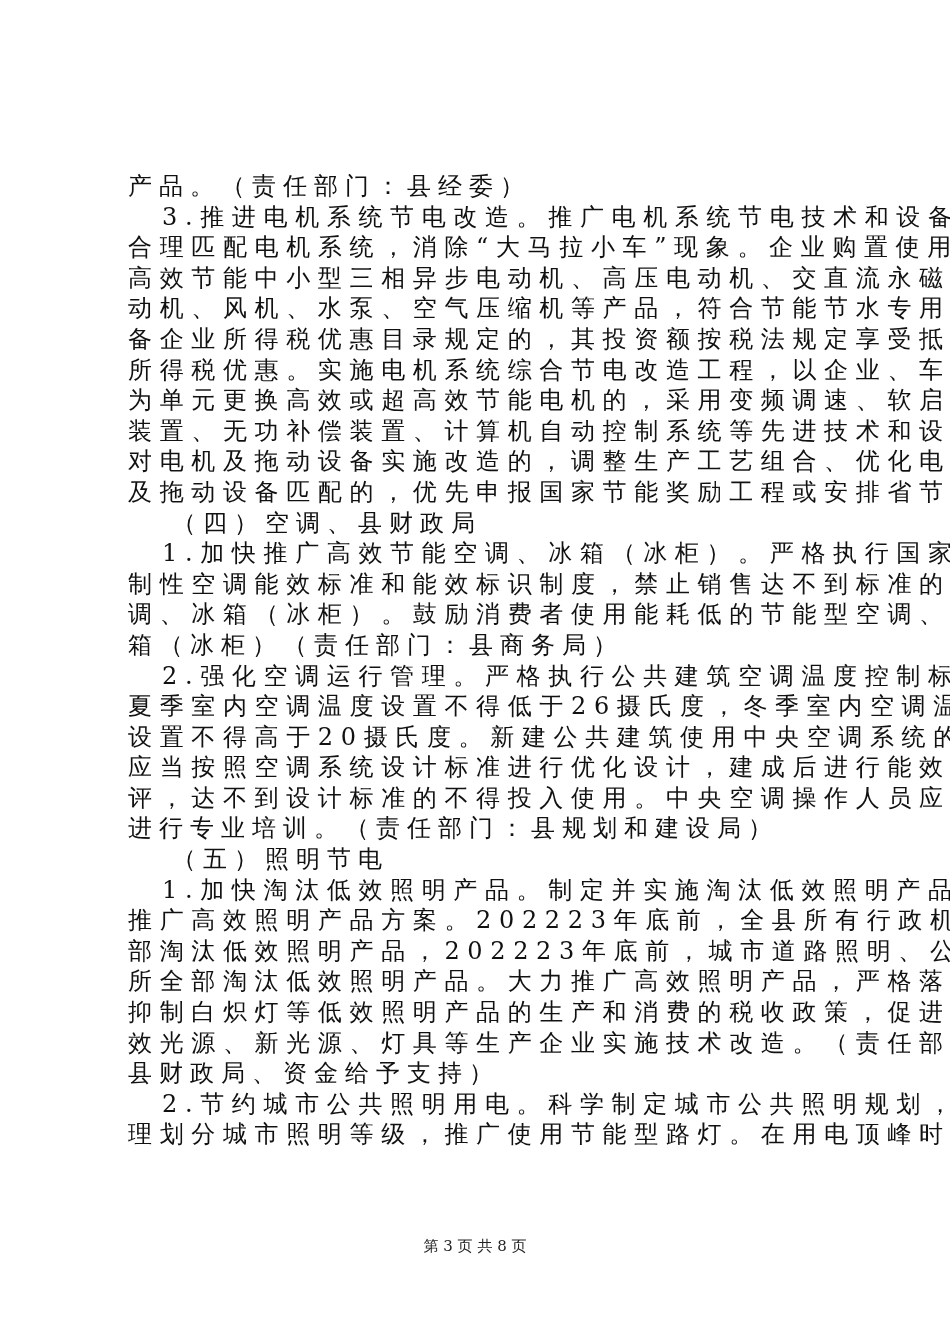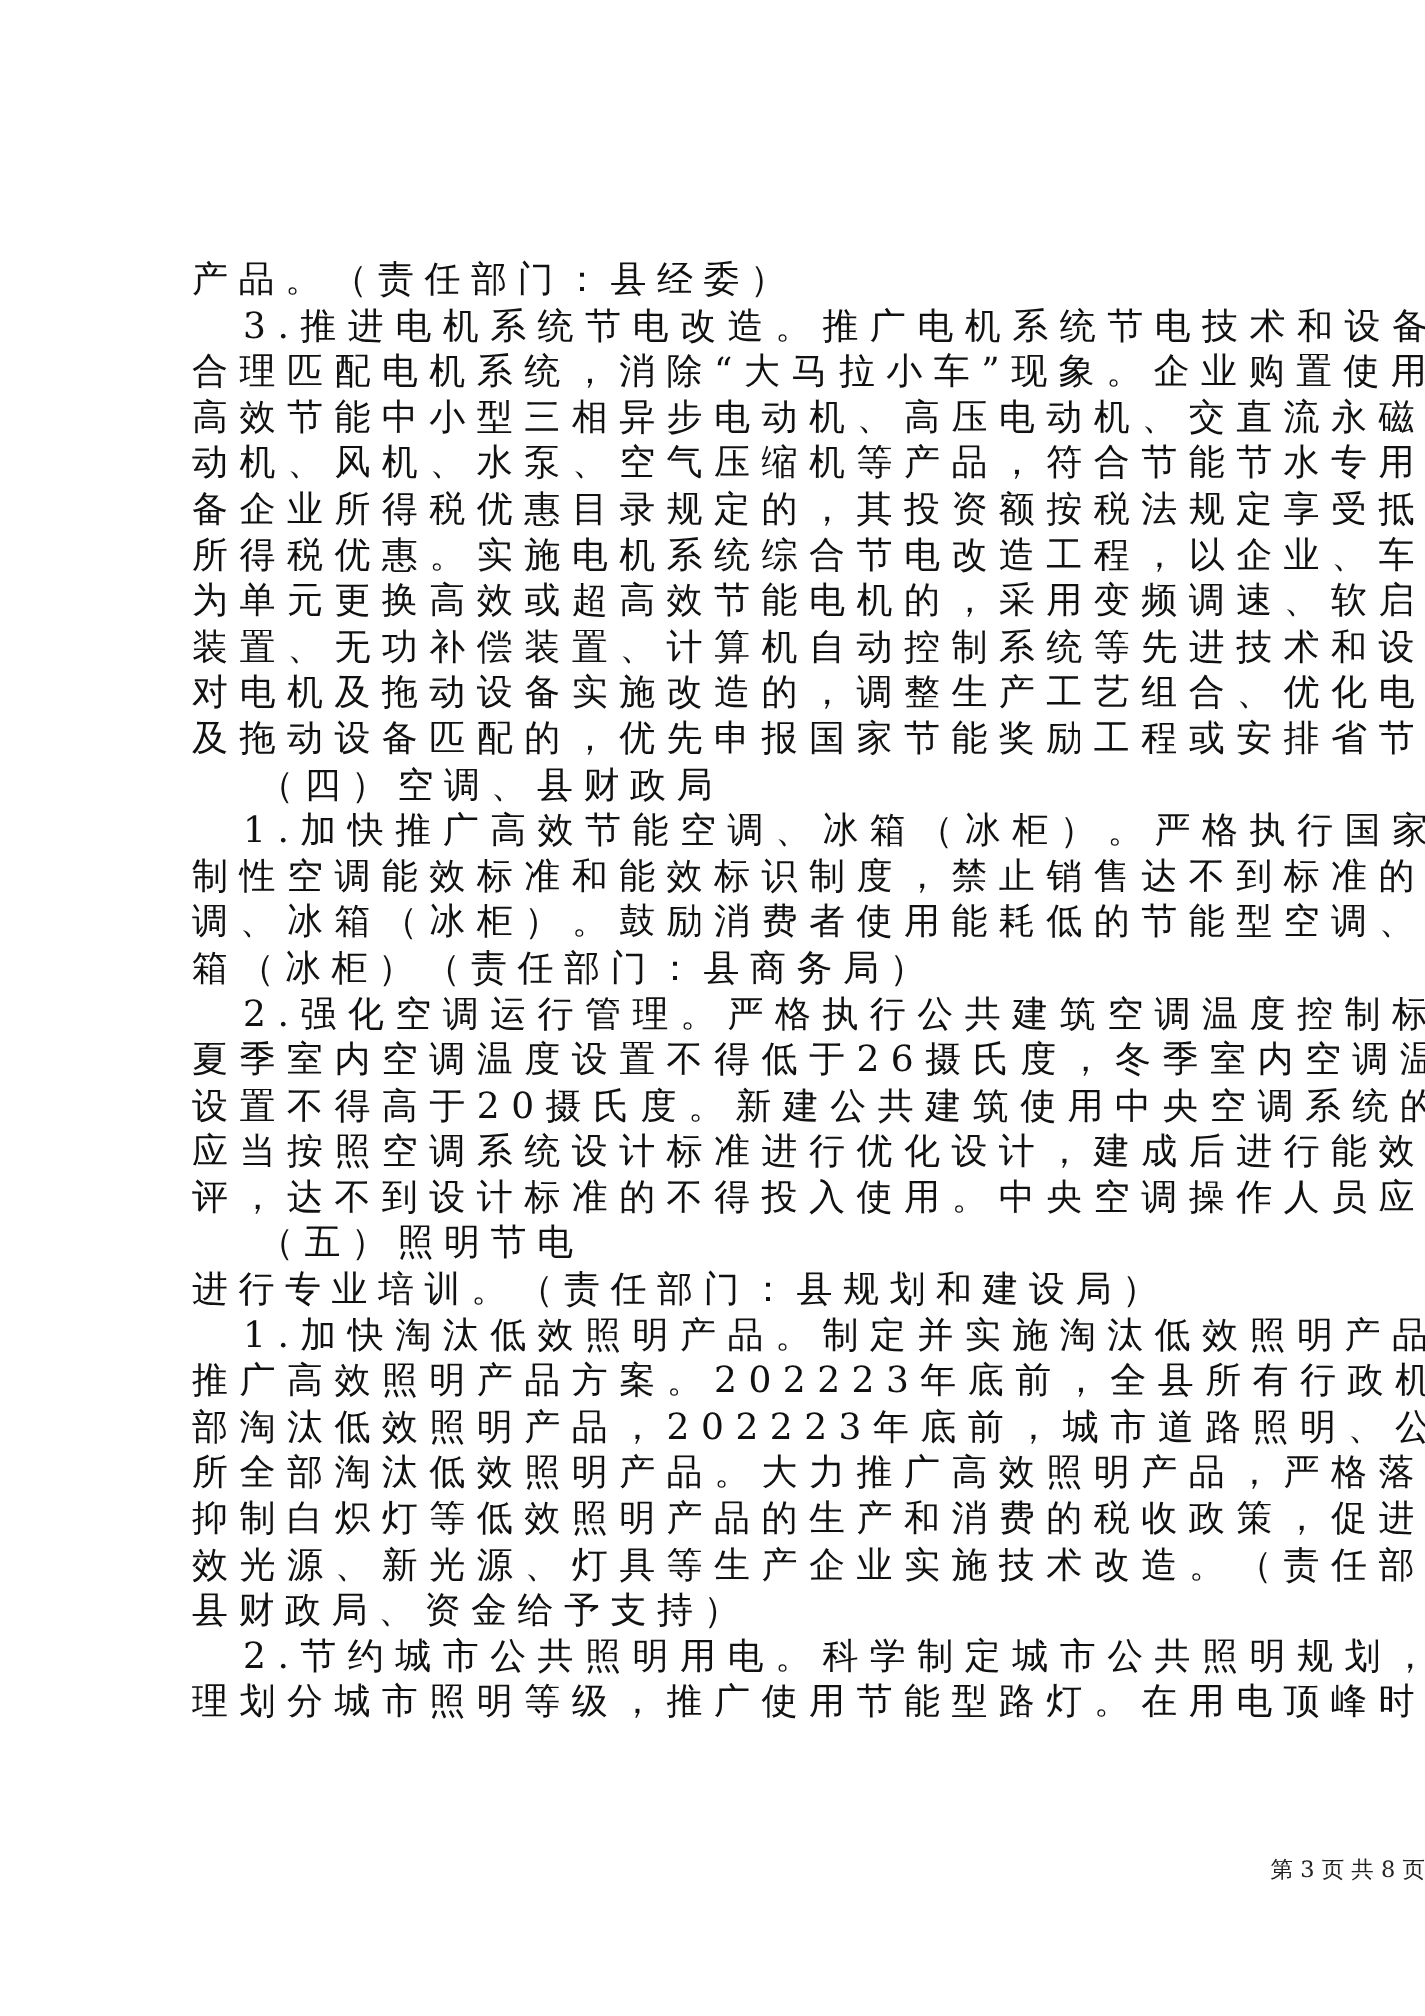--- a/index.html
+++ b/index.html
@@ -5,21 +5,21 @@
     html, body { margin: 0; padding: 0; background: #ffffff; }
     body { width: 950px; height: 1344px; position: relative; overflow: hidden;
            font-family: "DejaVu Serif", "Liberation Serif", serif; color: #111; }
     .page { position: absolute; left: 0; top: 0; width: 788px; height: 1344px; background: #fff; }
     .body-text { position: absolute; left: 128px; top: 171px; width: 702px; }
     .line { height: 30.6px; line-height: 30.6px; font-size: 24px; white-space: nowrap;
             text-align: justify; text-align-last: justify; letter-spacing: 0px; }
     .line.last { text-align-last: left; letter-spacing: 7px; }
     .line.ind1 { padding-left: 34px; }
     .line.ind2 { padding-left: 44px; }
-    .footer { position: absolute; left: 0; width: 950px; top: 1237px; text-align: right;
+    .footer { position: absolute; left: 0; width: 950px; top: 1237px; text-align: center;
               font-size: 15px; color: #222; }
   </style>
 </head>
 <body>
 
 <div class="page">
   <div class="body-text" id="body-text">
       <div class="line last">产品。（责任部门：县经委）</div>
       <div class="line ind1" style="word-spacing: 0px; font-size: 24px;"><span>3</span> <span>.</span> <span>推</span> <span>进</span> <span>电</span> <span>机</span> <span>系</span> <span>统</span> <span>节</span> <span>电</span> <span>改</span> <span>造</span> <span>。</span> <span>推</span> <span>广</span> <span>电</span> <span>机</span> <span>系</span> <span>统</span> <span>节</span> <span>电</span> <span>技</span> <span>术</span> <span>和</span> <span>设</span> <span>备</span>  </div>
       <div class="line" style="word-spacing: 0px; font-size: 24px;"><span>合</span> <span>理</span> <span>匹</span> <span>配</span> <span>电</span> <span>机</span> <span>系</span> <span>统</span> <span>，</span> <span>消</span> <span>除</span> <span>“</span> <span>大</span> <span>马</span> <span>拉</span> <span>小</span> <span>车</span> <span>”</span> <span>现</span> <span>象</span> <span>。</span> <span>企</span> <span>业</span> <span>购</span> <span>置</span> <span>使</span> <span>用</span> </div>
@@ -34,22 +34,22 @@
       <div class="line ind2 last">（四）空调、县财政局</div>
       <div class="line ind1" style="word-spacing: 0px; font-size: 24px;"><span>1</span> <span>.</span> <span>加</span> <span>快</span> <span>推</span> <span>广</span> <span>高</span> <span>效</span> <span>节</span> <span>能</span> <span>空</span> <span>调</span> <span>、</span> <span>冰</span> <span>箱</span> <span>（</span> <span>冰</span> <span>柜</span> <span>）</span> <span>。</span> <span>严</span> <span>格</span> <span>执</span> <span>行</span> <span>国</span> <span>家</span>  </div>
       <div class="line" style="word-spacing: 0px; font-size: 24px;"><span>制</span> <span>性</span> <span>空</span> <span>调</span> <span>能</span> <span>效</span> <span>标</span> <span>准</span> <span>和</span> <span>能</span> <span>效</span> <span>标</span> <span>识</span> <span>制</span> <span>度</span> <span>，</span> <span>禁</span> <span>止</span> <span>销</span> <span>售</span> <span>达</span> <span>不</span> <span>到</span> <span>标</span> <span>准</span> <span>的</span>  </div>
       <div class="line" style="word-spacing: 0px; font-size: 24px;"><span>调</span> <span>、</span> <span>冰</span> <span>箱</span> <span>（</span> <span>冰</span> <span>柜</span> <span>）</span> <span>。</span> <span>鼓</span> <span>励</span> <span>消</span> <span>费</span> <span>者</span> <span>使</span> <span>用</span> <span>能</span> <span>耗</span> <span>低</span> <span>的</span> <span>节</span> <span>能</span> <span>型</span> <span>空</span> <span>调</span> <span>、</span>  </div>
       <div class="line last">箱（冰柜）（责任部门：县商务局）</div>
       <div class="line ind1" style="word-spacing: 0px; font-size: 24px;"><span>2</span> <span>.</span> <span>强</span> <span>化</span> <span>空</span> <span>调</span> <span>运</span> <span>行</span> <span>管</span> <span>理</span> <span>。</span> <span>严</span> <span>格</span> <span>执</span> <span>行</span> <span>公</span> <span>共</span> <span>建</span> <span>筑</span> <span>空</span> <span>调</span> <span>温</span> <span>度</span> <span>控</span> <span>制</span> <span>标</span>  </div>
       <div class="line" style="word-spacing: 0px; font-size: 24px;"><span>夏</span> <span>季</span> <span>室</span> <span>内</span> <span>空</span> <span>调</span> <span>温</span> <span>度</span> <span>设</span> <span>置</span> <span>不</span> <span>得</span> <span>低</span> <span>于</span> <span> </span> <span>2</span> <span>6</span> <span> </span> <span>摄</span> <span>氏</span> <span>度</span> <span>，</span> <span>冬</span> <span>季</span> <span>室</span> <span>内</span> <span>空</span> <span>调</span> <span>温</span>  </div>
       <div class="line" style="word-spacing: 0px; font-size: 24px;"><span>设</span> <span>置</span> <span>不</span> <span>得</span> <span>高</span> <span>于</span> <span> </span> <span>2</span> <span>0</span> <span> </span> <span>摄</span> <span>氏</span> <span>度</span> <span>。</span> <span>新</span> <span>建</span> <span>公</span> <span>共</span> <span>建</span> <span>筑</span> <span>使</span> <span>用</span> <span>中</span> <span>央</span> <span>空</span> <span>调</span> <span>系</span> <span>统</span> <span>的</span>  </div>
       <div class="line" style="word-spacing: 0px; font-size: 24px;"><span>应</span> <span>当</span> <span>按</span> <span>照</span> <span>空</span> <span>调</span> <span>系</span> <span>统</span> <span>设</span> <span>计</span> <span>标</span> <span>准</span> <span>进</span> <span>行</span> <span>优</span> <span>化</span> <span>设</span> <span>计</span> <span>，</span> <span>建</span> <span>成</span> <span>后</span> <span>进</span> <span>行</span> <span>能</span> <span>效</span>  </div>
       <div class="line" style="word-spacing: 0px; font-size: 24px;"><span>评</span> <span>，</span> <span>达</span> <span>不</span> <span>到</span> <span>设</span> <span>计</span> <span>标</span> <span>准</span> <span>的</span> <span>不</span> <span>得</span> <span>投</span> <span>入</span> <span>使</span> <span>用</span> <span>。</span> <span>中</span> <span>央</span> <span>空</span> <span>调</span> <span>操</span> <span>作</span> <span>人</span> <span>员</span> <span>应</span>  </div>
+      <div class="line last">进行专业培训。（责任部门：县规划和建设局）</div>
       <div class="line ind2 last">（五）照明节电</div>
-      <div class="line last">进行专业培训。（责任部门：县规划和建设局）</div>
       <div class="line ind1" style="word-spacing: 0px; font-size: 24px;"><span>1</span> <span>.</span> <span>加</span> <span>快</span> <span>淘</span> <span>汰</span> <span>低</span> <span>效</span> <span>照</span> <span>明</span> <span>产</span> <span>品</span> <span>。</span> <span>制</span> <span>定</span> <span>并</span> <span>实</span> <span>施</span> <span>淘</span> <span>汰</span> <span>低</span> <span>效</span> <span>照</span> <span>明</span> <span>产</span> <span>品</span>  </div>
       <div class="line" style="word-spacing: 0px; font-size: 24px;"><span>推</span> <span>广</span> <span>高</span> <span>效</span> <span>照</span> <span>明</span> <span>产</span> <span>品</span> <span>方</span> <span>案</span> <span>。</span> <span>2</span> <span>0</span> <span>2</span> <span>2</span> <span>2</span> <span>3</span> <span> </span> <span>年</span> <span>底</span> <span>前</span> <span>，</span> <span>全</span> <span>县</span> <span>所</span> <span>有</span> <span>行</span> <span>政</span> <span>机</span>   </div>
       <div class="line" style="word-spacing: 0px; font-size: 24px;"><span>部</span> <span>淘</span> <span>汰</span> <span>低</span> <span>效</span> <span>照</span> <span>明</span> <span>产</span> <span>品</span> <span>，</span> <span>2</span> <span>0</span> <span>2</span> <span>2</span> <span>2</span> <span>3</span> <span> </span> <span>年</span> <span>底</span> <span>前</span> <span>，</span> <span>城</span> <span>市</span> <span>道</span> <span>路</span> <span>照</span> <span>明</span> <span>、</span> <span>公</span>   </div>
       <div class="line" style="word-spacing: 0px; font-size: 24px;"><span>所</span> <span>全</span> <span>部</span> <span>淘</span> <span>汰</span> <span>低</span> <span>效</span> <span>照</span> <span>明</span> <span>产</span> <span>品</span> <span>。</span> <span>大</span> <span>力</span> <span>推</span> <span>广</span> <span>高</span> <span>效</span> <span>照</span> <span>明</span> <span>产</span> <span>品</span> <span>，</span> <span>严</span> <span>格</span> <span>落</span>  </div>
       <div class="line" style="word-spacing: 0px; font-size: 24px;"><span>抑</span> <span>制</span> <span>白</span> <span>炽</span> <span>灯</span> <span>等</span> <span>低</span> <span>效</span> <span>照</span> <span>明</span> <span>产</span> <span>品</span> <span>的</span> <span>生</span> <span>产</span> <span>和</span> <span>消</span> <span>费</span> <span>的</span> <span>税</span> <span>收</span> <span>政</span> <span>策</span> <span>，</span> <span>促</span> <span>进</span>  </div>
       <div class="line" style="word-spacing: 0px; font-size: 24px;"><span>效</span> <span>光</span> <span>源</span> <span>、</span> <span>新</span> <span>光</span> <span>源</span> <span>、</span> <span>灯</span> <span>具</span> <span>等</span> <span>生</span> <span>产</span> <span>企</span> <span>业</span> <span>实</span> <span>施</span> <span>技</span> <span>术</span> <span>改</span> <span>造</span> <span>。</span> <span>（</span> <span>责</span> <span>任</span> <span>部</span>   </div>
       <div class="line last">县财政局、资金给予支持）</div>
       <div class="line ind1" style="word-spacing: 0px; font-size: 24px;"><span>2</span> <span>.</span> <span>节</span> <span>约</span> <span>城</span> <span>市</span> <span>公</span> <span>共</span> <span>照</span> <span>明</span> <span>用</span> <span>电</span> <span>。</span> <span>科</span> <span>学</span> <span>制</span> <span>定</span> <span>城</span> <span>市</span> <span>公</span> <span>共</span> <span>照</span> <span>明</span> <span>规</span> <span>划</span> <span>，</span>  </div>
       <div class="line" style="word-spacing: 0px; font-size: 24px;"><span>理</span> <span>划</span> <span>分</span> <span>城</span> <span>市</span> <span>照</span> <span>明</span> <span>等</span> <span>级</span> <span>，</span> <span>推</span> <span>广</span> <span>使</span> <span>用</span> <span>节</span> <span>能</span> <span>型</span> <span>路</span> <span>灯</span> <span>。</span> <span>在</span> <span>用</span> <span>电</span> <span>顶</span> <span>峰</span> <span>时</span>   </div>
     </div>

